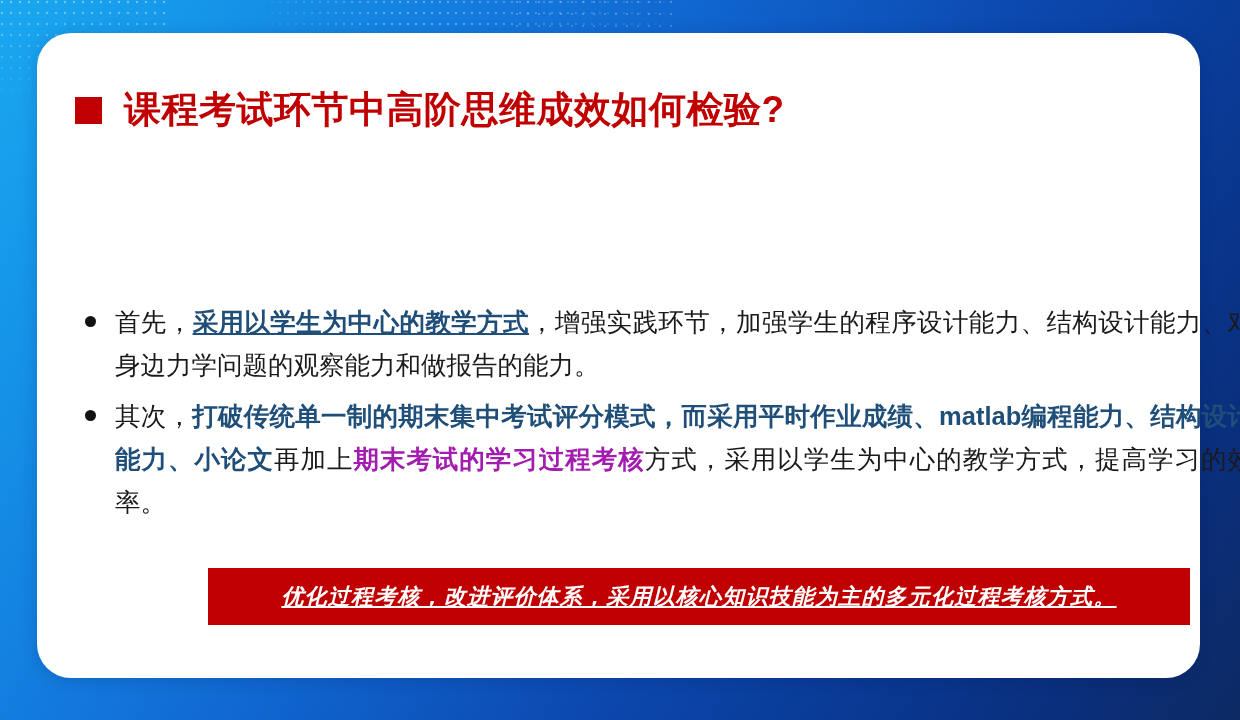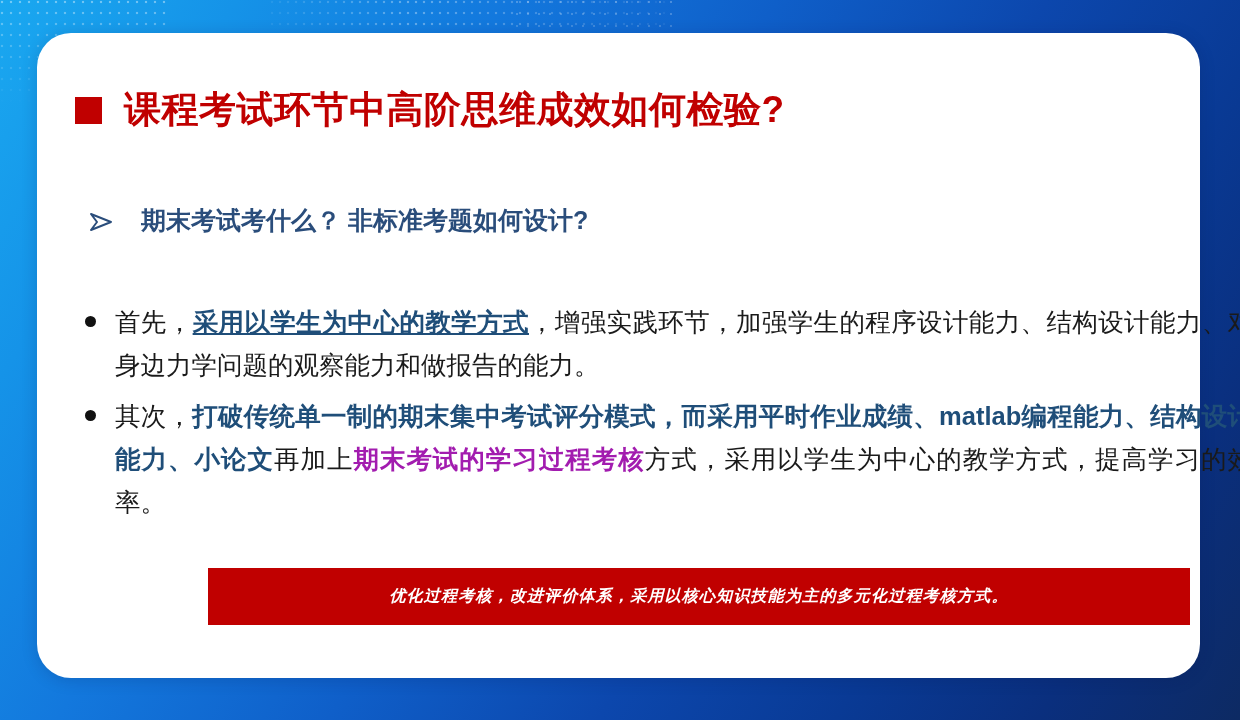--- a/index.html
+++ b/index.html
@@ -169,53 +169,46 @@
     top: 535px;
     width: 982px;
     height: 57px;
     background: #c00000;
     display: flex;
     align-items: center;
     justify-content: center;
   }
   .banner-text {
     color: #ffffff;
-    font-size: 16px;
+    font-size: 22px;
     font-weight: bold;
     font-style: italic;
     font-family: "Liberation Serif", "DejaVu Serif", serif;
     letter-spacing: 1.2px;
     white-space: nowrap;
+    text-decoration: underline;
   }
 </style>
 </head>
 <body>
 
 <div id="slide">
 
   <div class="dots dots-a"></div>
   <div class="dots dots-b"></div>
   <div class="dots dots-c"></div>
 
   <div id="card">
     <div class="card-inner">
 
       <div class="title-row">
         <span class="title-marker"></span>
         <span class="title-text">课程考试环节中高阶思维成效如何检验?</span>
       </div>
 
-      <div class="subtitle-row">
-        <span class="sub-arrow">
-          <svg width="26" height="22" viewBox="0 0 26 22" aria-hidden="true">
-            <path d="M2 3 L22 11 L2 19 L8 11 Z" fill="none" stroke="#2a4d7b" stroke-width="2" stroke-linejoin="round"></path>
-          </svg>
-        </span>
-        <span class="subtitle-text">期末考试考什么？ 非标准考题如何设计?</span>
-      </div>
 
       <div class="bullets" id="bullet-list">
           <div class="bullet">
             <span class="bullet-dot"></span>
             <div class="bullet-body"><span>首先，</span><span class="hl" style="color: rgb(31, 78, 121); text-decoration: underline;">采用以学生为中心的教学方式</span><span>，增强实践环节，加强学生的程序设计能力、结构设计能力、对身边力学问题的观察能力和做报告的能力。</span></div>
           </div>
           <div class="bullet">
             <span class="bullet-dot"></span>
             <div class="bullet-body"><span>其次，</span><span class="hl" style="color: rgb(31, 78, 121);">打破传统单一制的期末集中考试评分模式，而采用平时作业成绩、matlab编程能力、结构设计能力、小论文</span><span>再加上</span><span class="hl" style="color: #a21caf;">期末考试的学习过程考核</span><span>方式，采用以学生为中心的教学方式，提高学习的效率。</span></div>
           </div>

